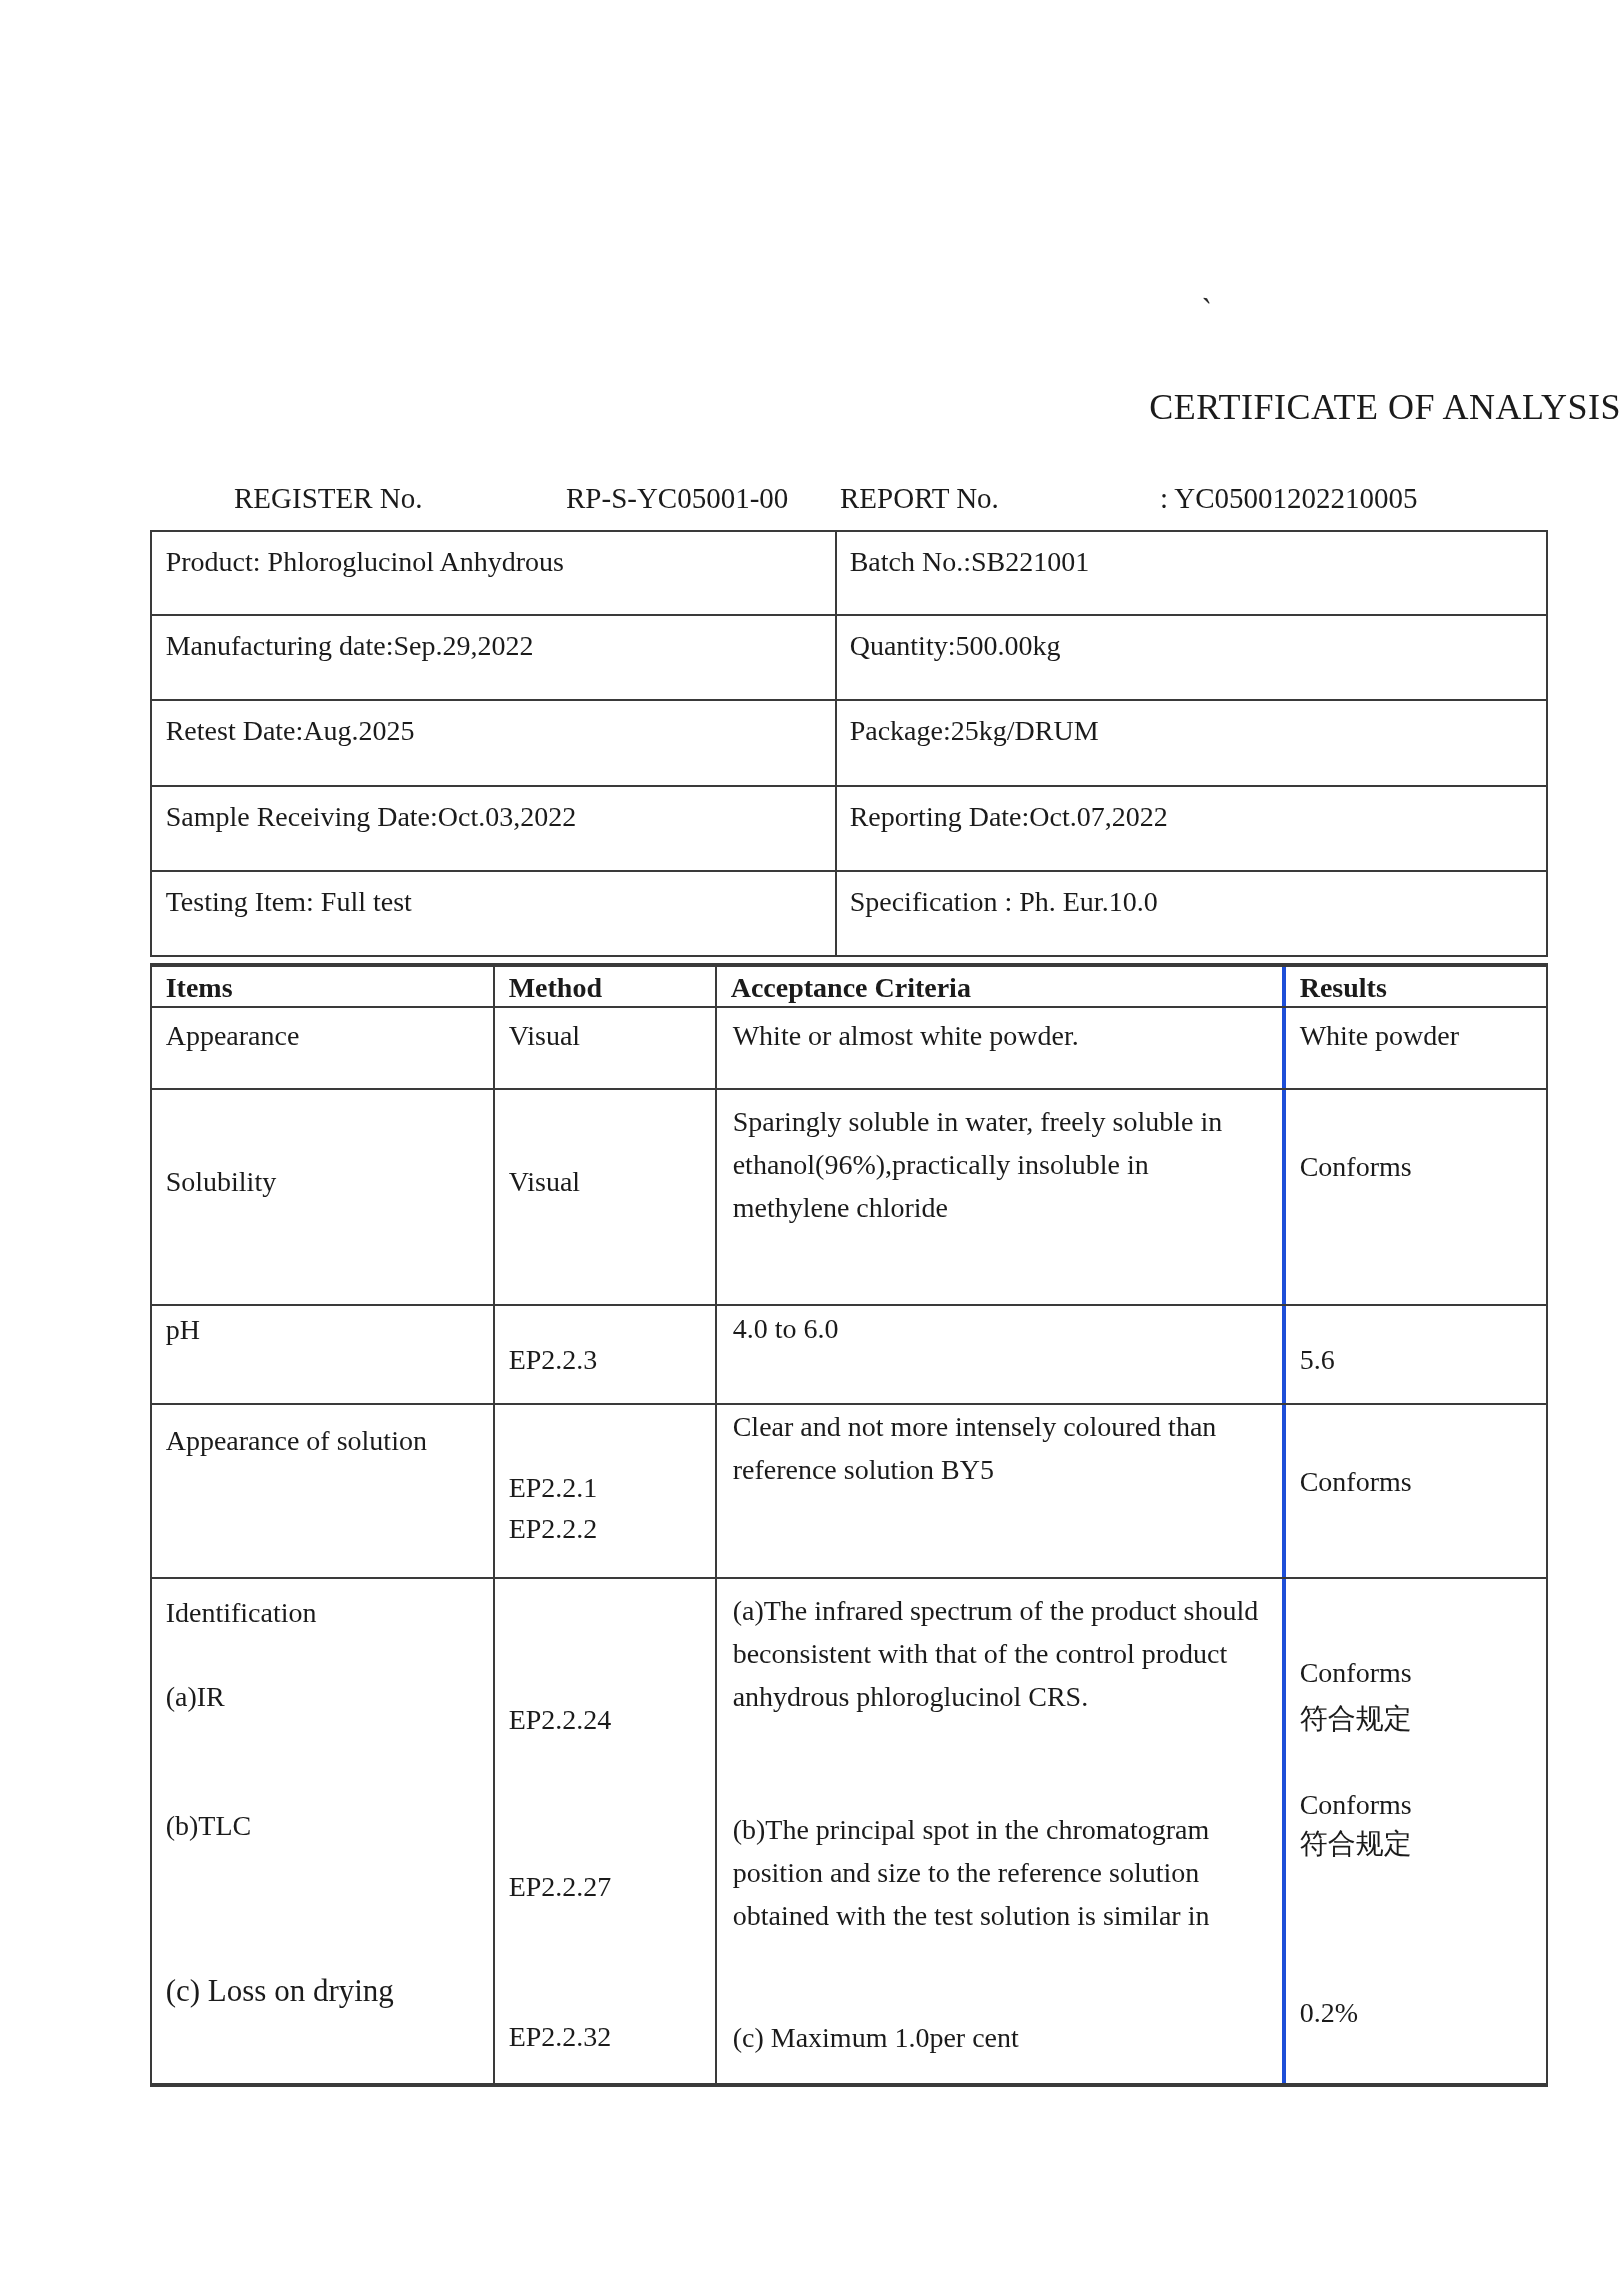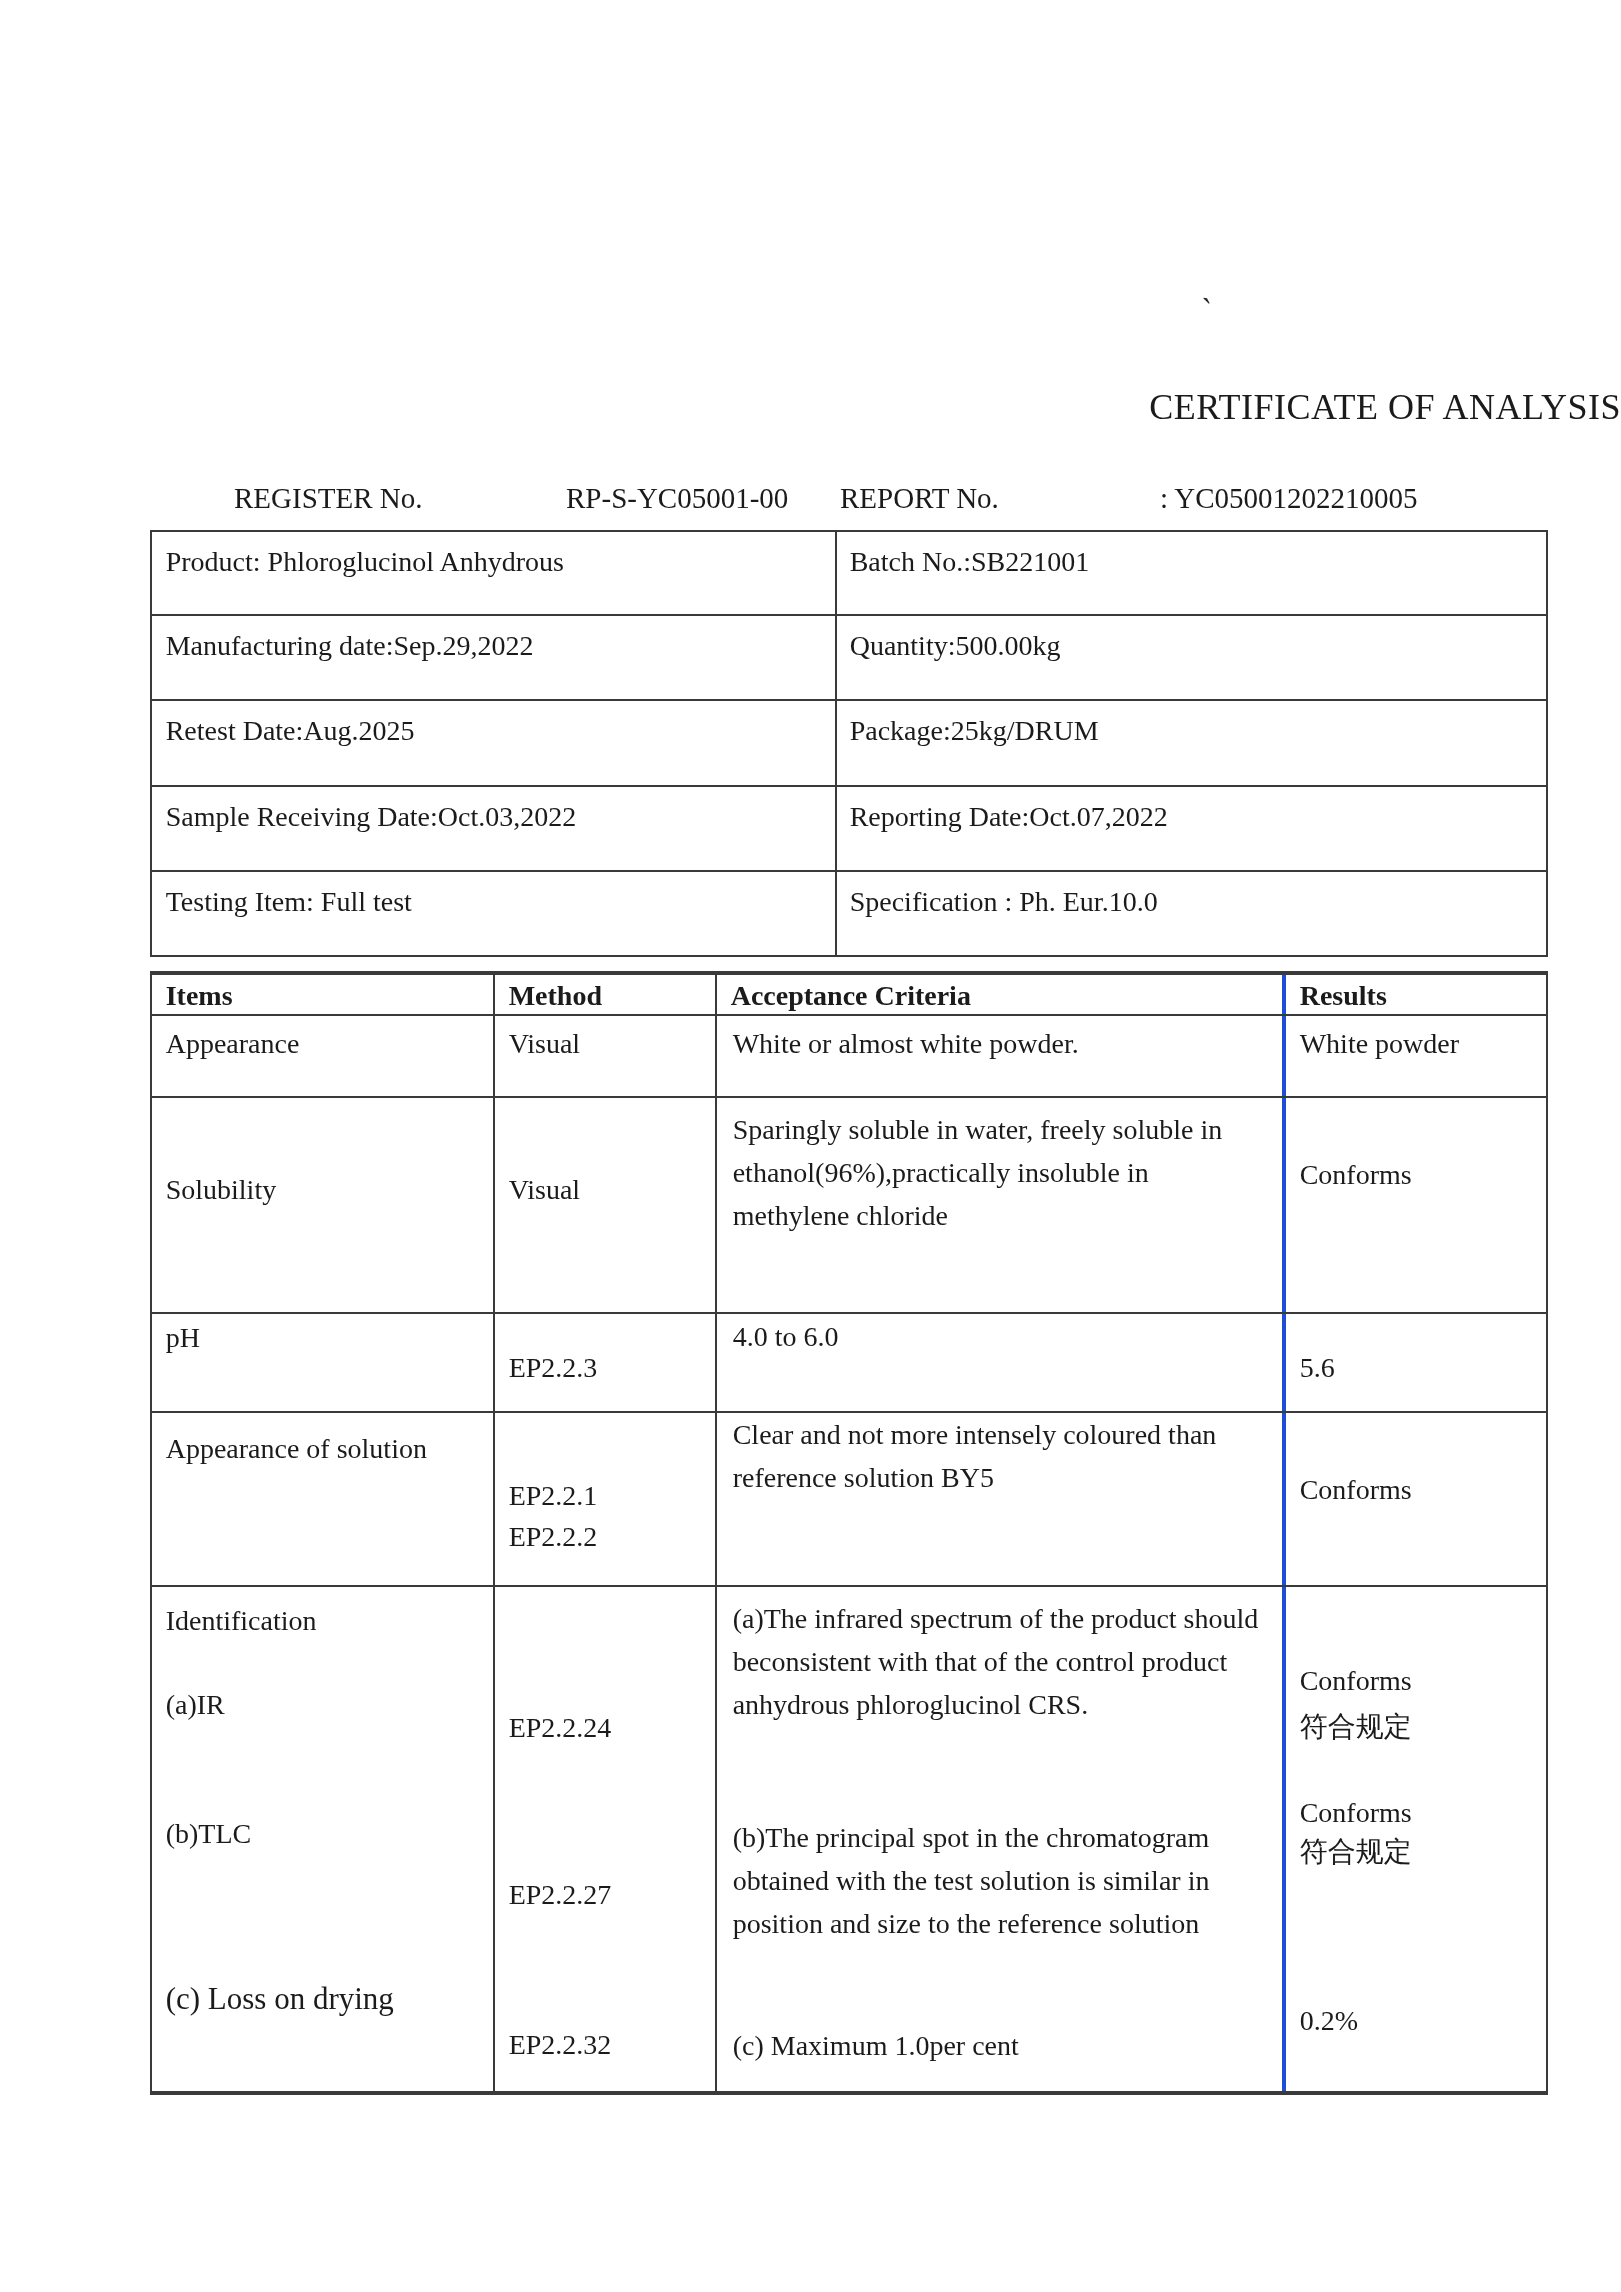--- a/index.html
+++ b/index.html
@@ -64,21 +64,20 @@
   
   .results-table {
     position: absolute;
     left: 150px;
     top: 963px;
     width: 1398px;
     border: 2px solid #3a3a3a;
     border-top-width: 4.9px;
     border-bottom-width: 4.9px;
     background: #ffffff;
-    margin-top: 8px;
   }
   .rt-row { display: flex; }
   .rt-row + .rt-row { border-top: 2.9px solid #3a3a3a; }
   .rh    { height: 39px; }
   .r-app { height: 82px; }
   .r-sol { height: 216px; }
   .r-ph  { height: 99px; }
   .r-as  { height: 174px; }
   .r-id  { height: 506px; }
   .rc { position: relative; font-size: 28px; }
@@ -222,22 +221,22 @@
         <span class="abs" style="top:440px">EP2.2.32</span>
       </div>
       <div class="rc c-accept">
         <span class="plines" style="top:9.8px">
           <span class="pline">(a)The infrared spectrum of the product should</span>
           <span class="pline">beconsistent with that of the control product</span>
           <span class="pline">anhydrous phloroglucinol CRS.</span>
         </span>
         <span class="plines" style="top:229px">
           <span class="pline">(b)The principal spot in the chromatogram</span>
+          <span class="pline">position and size to the reference solution</span>
           <span class="pline">obtained with the test solution is similar in</span>
-          <span class="pline">position and size to the reference solution</span>
         </span>
         <span class="abs" style="top:441px">(c) Maximum 1.0per cent</span>
       </div>
       <div class="rc c-results">
         <span class="abs" style="top:76px">Conforms</span>
         <span class="abs" style="top:122px">符合规定</span>
         <span class="abs" style="top:208px">Conforms</span>
         <span class="abs" style="top:247px">符合规定</span>
         <span class="abs" style="top:416px">0.2%</span>
       </div>

